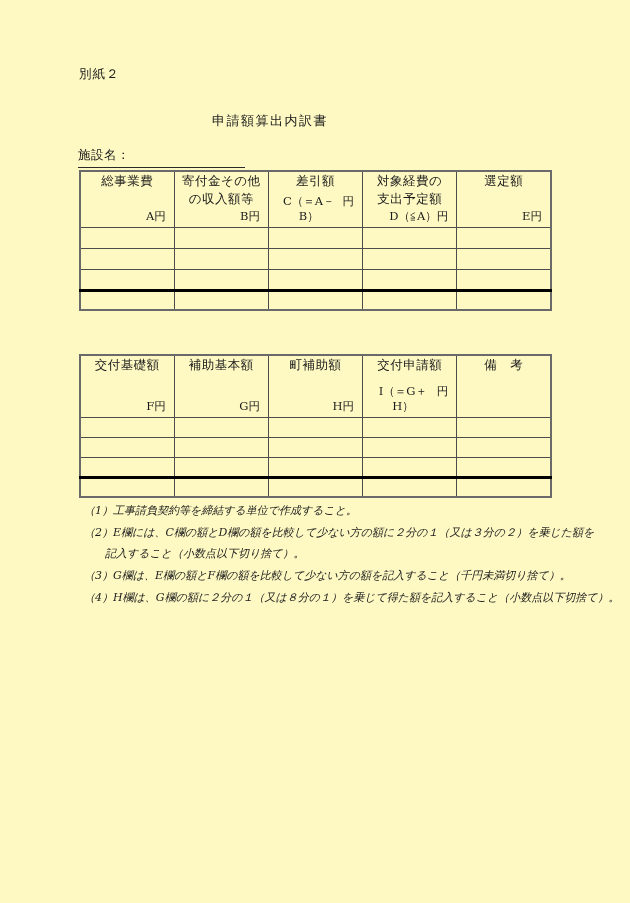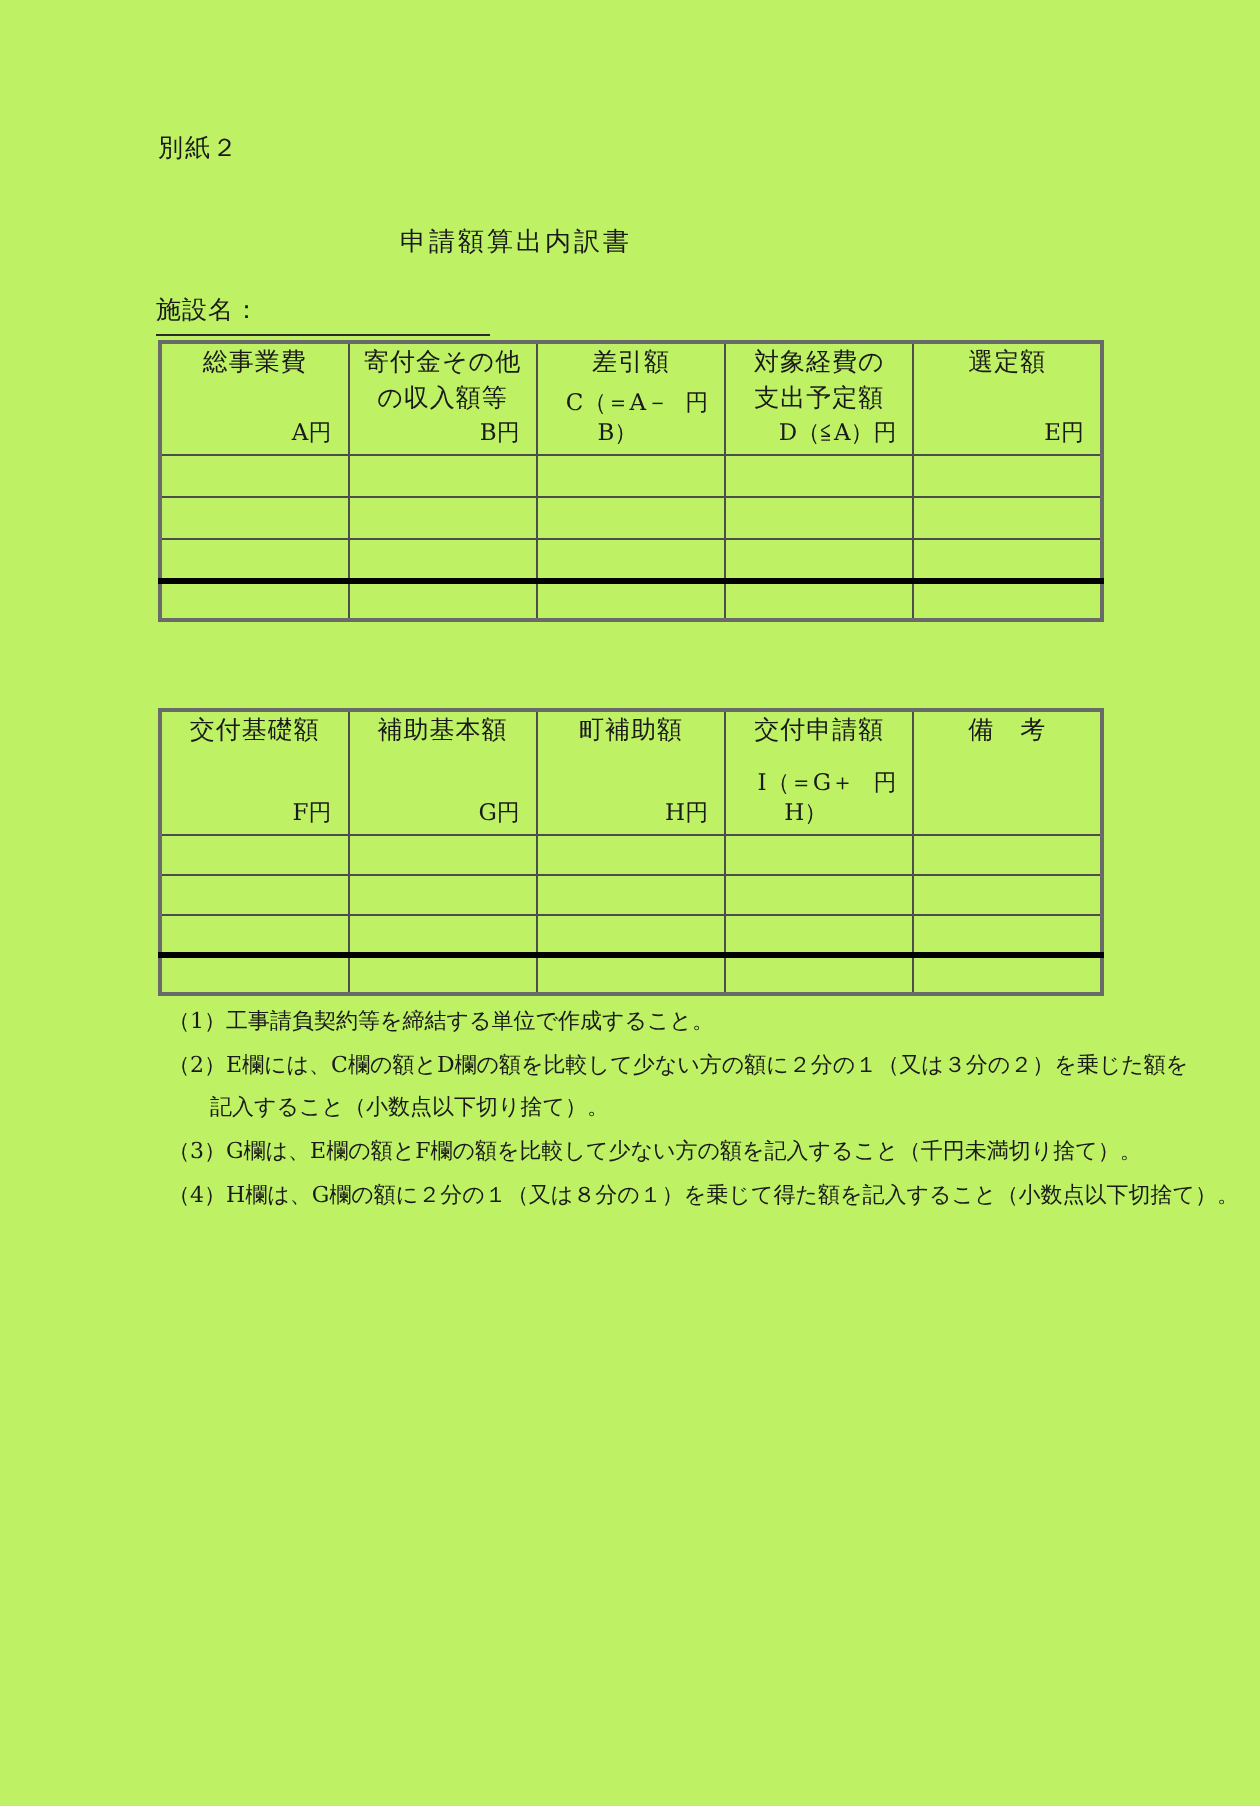--- a/index.html
+++ b/index.html
@@ -4,31 +4,31 @@
 <style>
   html, body { margin: 0; padding: 0; }
   body {
     width: 630px; height: 903px;
     background: #ffffff;
     font-family: "DejaVu Serif", "Liberation Serif", serif;
   }
   .page {
     position: relative;
     width: 630px; height: 903px;
-    background: #bef264;
+    background: #fef9c3;
     color: #1a1a1a;
     overflow: hidden;
   }
   .attachment {
     position: absolute; left: 79px; top: 66px;
     font-size: 12.5px; letter-spacing: 1px;
   }
   .doc-title {
     position: absolute; left: 0; top: 112px; width: 516px;
-    text-align: center; font-size: 13px; letter-spacing: 1.5px;
+    text-align: center; font-size: 13px; letter-spacing: 1.5px; padding-left: 12px;
   }
   .facility {
     position: absolute; left: 78px; top: 147px; width: 167px;
     border-bottom: 1px solid #2a2a2a;
     font-size: 12.5px; padding-bottom: 3px; letter-spacing: 0.5px;
   }
   table.tbl {
     position: absolute; left: 79px; width: 473px;
     border-collapse: collapse; table-layout: fixed;
     border: 2px solid #6a6a6a;
@@ -51,21 +51,21 @@
     font-size: 11.5px;
   }
   .tbl1 tr.r { height: 21px; }
   .tbl2 tr.r { height: 20px; }
   tr.total { height: 19px; }
   tr.total td { border-top: 3px solid #000000; }
   .notes {
     position: absolute; left: 84px; top: 500px; width: 492px;
     font-size: 11px; line-height: 21.7px;
   }
-  .note-line { white-space: nowrap; }
+  .note-line { white-space: nowrap; font-style: italic; }
   .note-line.indent { padding-left: 21px; }
 </style>
 </head>
 <body>
 
 <div class="page">
 
   <div class="attachment">別紙２</div>
 
   <div class="doc-title">申請額算出内訳書</div>

